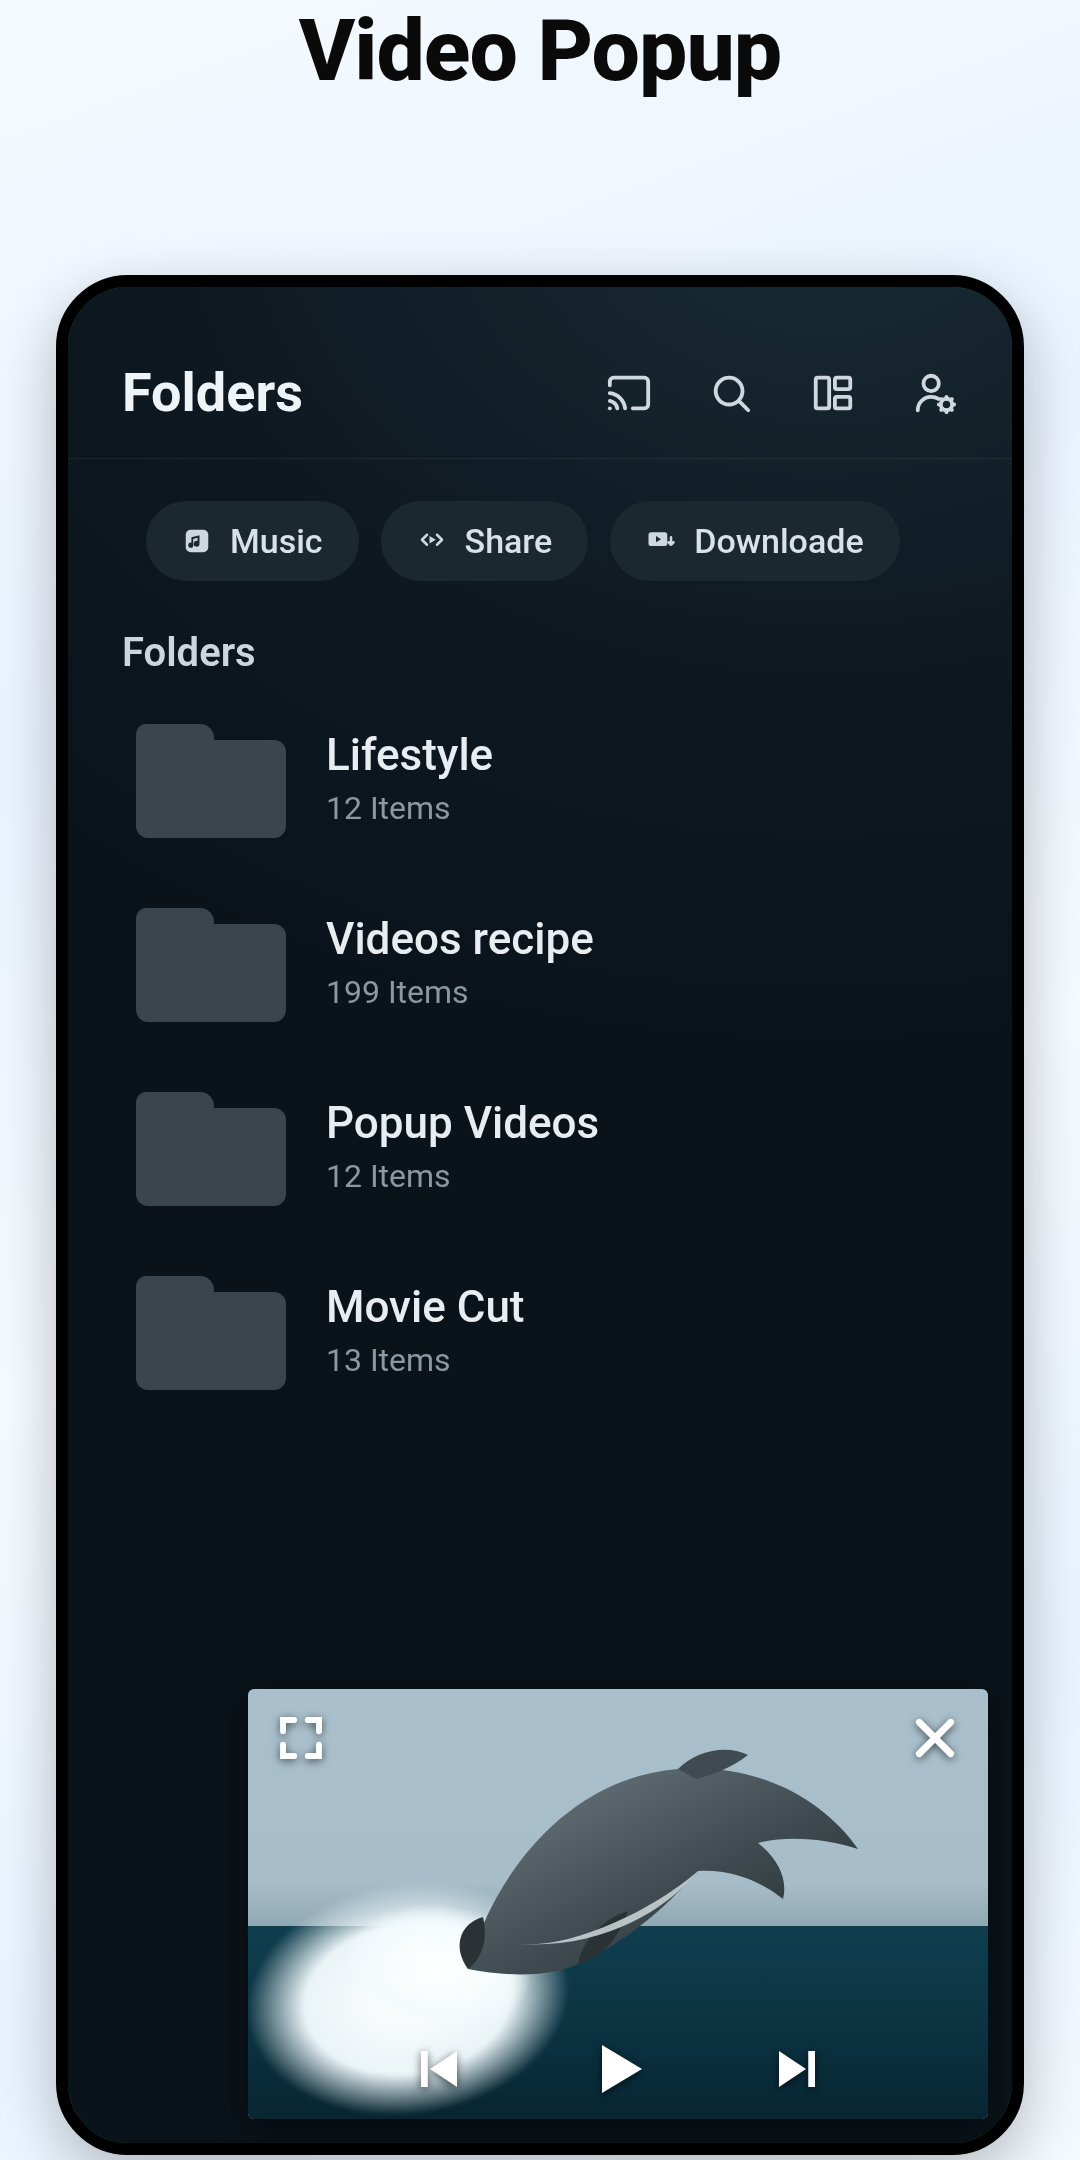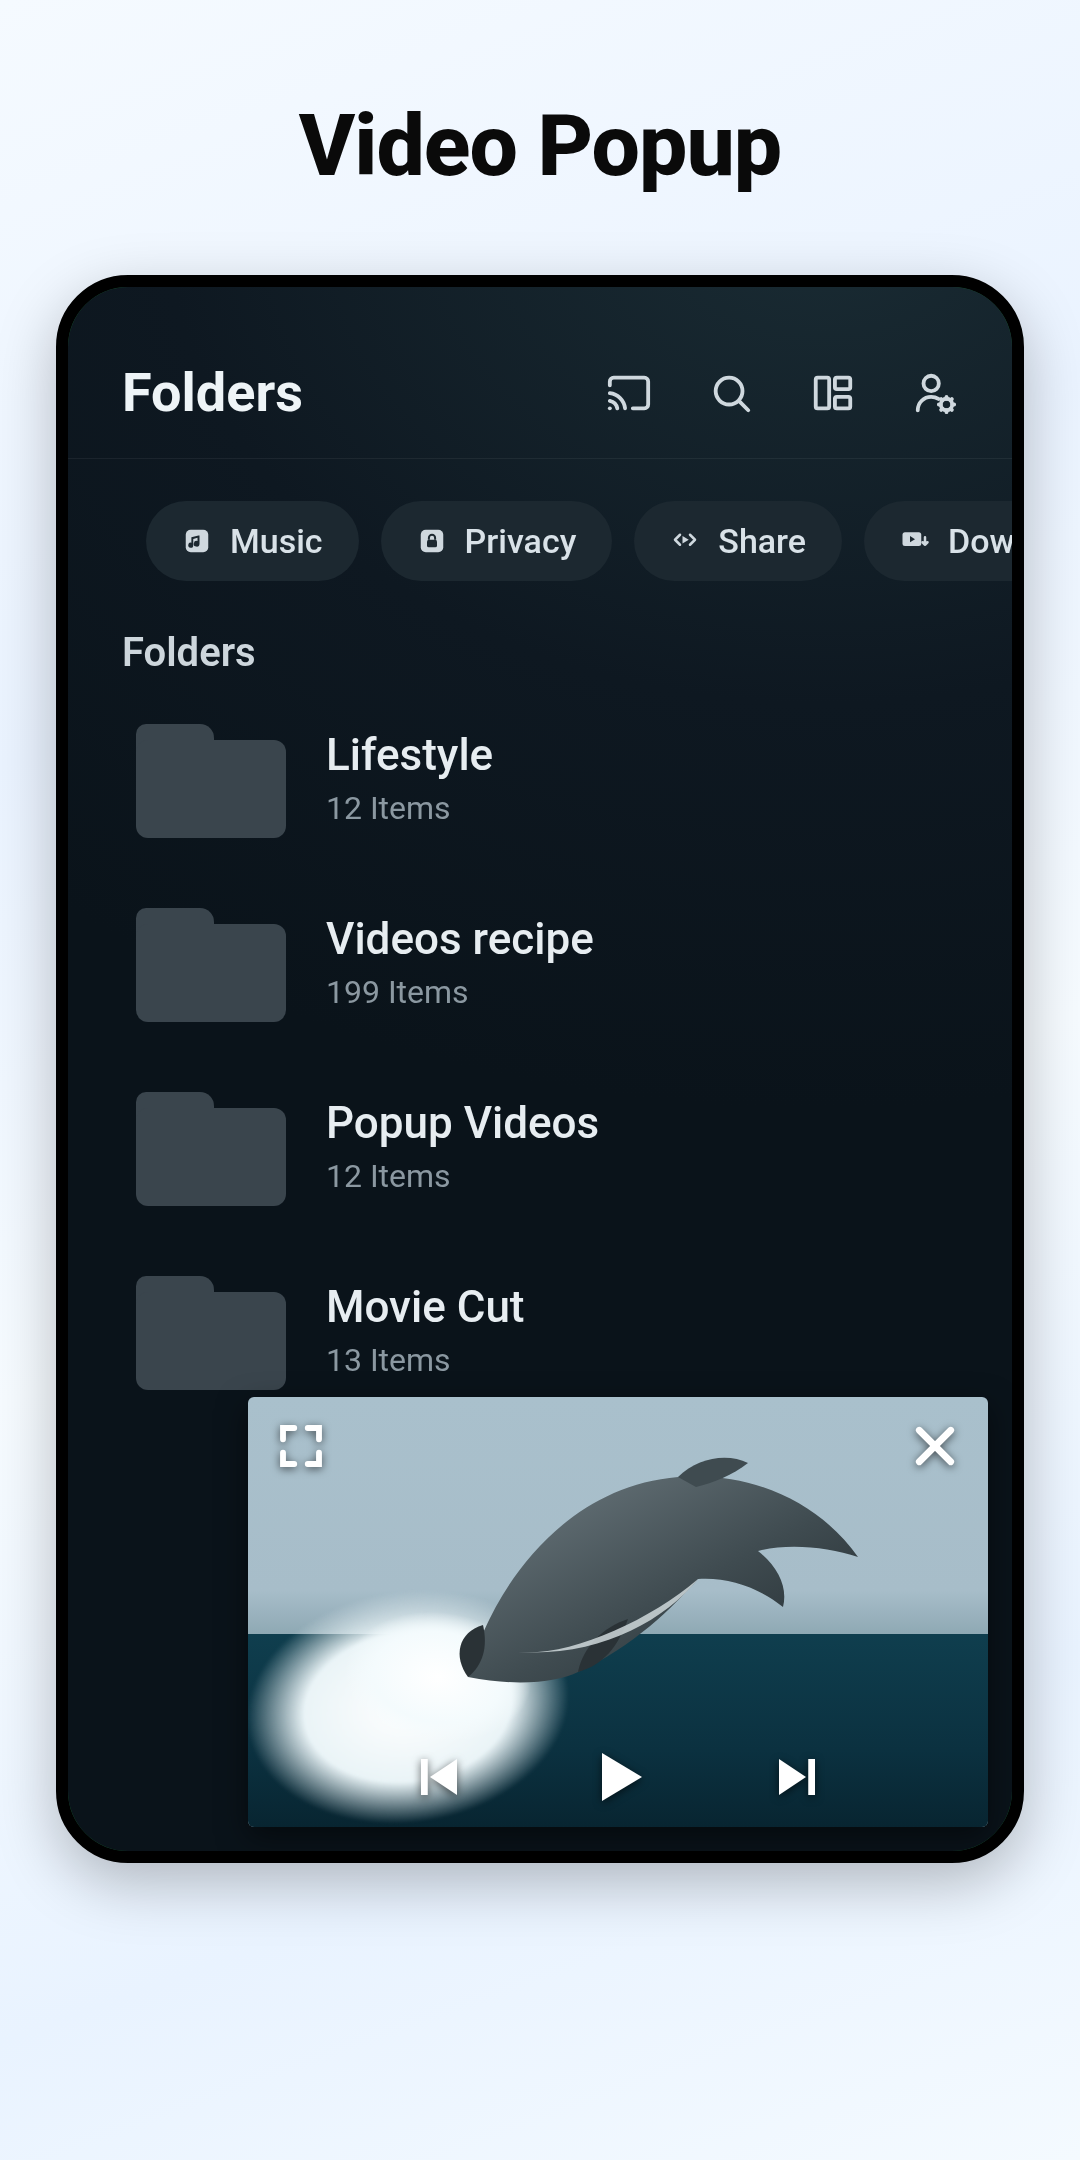--- a/index.html
+++ b/index.html
@@ -10,29 +10,28 @@
     position: relative;
     overflow: hidden;
   }
   .page-title {
     width: 100%;
     text-align: center;
     color: #0a0a0a;
     font-weight: 800;
     font-size: 86px;
     letter-spacing: -1px;
-    padding-top: 95px;
   }
   .phone {
     position: absolute;
     left: 50%;
     transform: translateX(-50%);
     top: 275px;
     width: 968px;
-    height: 1588px;
+    height: 1880px;
     border: 12px solid #000;
     border-radius: 72px;
     background: #14532d;
     overflow: hidden;
     box-shadow: 0 20px 60px rgba(0,0,0,0.25);
   }
   .phone-inner {
     position: absolute;
     inset: 0;
     background: radial-gradient(1200px 900px at 80% -5%, #1a2c34 0%, #0e1821 55%, #0a131a 100%);
@@ -190,30 +189,20 @@
 
     <div class="chips">
       <div class="chip">
         <span class="chip-icon">
           <svg viewBox="0 0 24 24" fill="currentColor">
               <rect x="3" y="3" width="18" height="18" rx="4" fill="currentColor"></rect>
               <path d="M14 7v7.2a2.3 2.3 0 1 1-1.6-2.2V9.4l-3.4.9v5a2 2 0 1 1-1.5-1.9V9l6.5-1.7z" fill="#1c2830"></path>
             </svg>
         </span>
         <span>Music</span>
-      </div>
-      <div class="chip">
-        <span class="chip-icon">
-          <svg viewBox="0 0 24 24" fill="currentColor">
-              <rect x="3" y="3" width="18" height="18" rx="4" fill="currentColor"></rect>
-              <rect x="8" y="11" width="8" height="6" rx="1.5" fill="#1c2830"></rect>
-              <path d="M9.5 11v-1.5a2.5 2.5 0 0 1 5 0V11" stroke="#1c2830" stroke-width="1.6" fill="none"></path>
-            </svg>
-        </span>
-        <span>Privacy</span>
       </div>
       <div class="chip">
         <span class="chip-icon">
           <svg viewBox="0 0 24 24" fill="none" stroke="currentColor" stroke-width="2" stroke-linecap="round" stroke-linejoin="round">
               <path d="M8 7l-4 4 4 4"></path>
               <path d="M16 7l4 4-4 4"></path>
               <polygon points="10,8 10,14 15,11" fill="currentColor" stroke="none"></polygon>
             </svg>
         </span>
         <span>Share</span>

